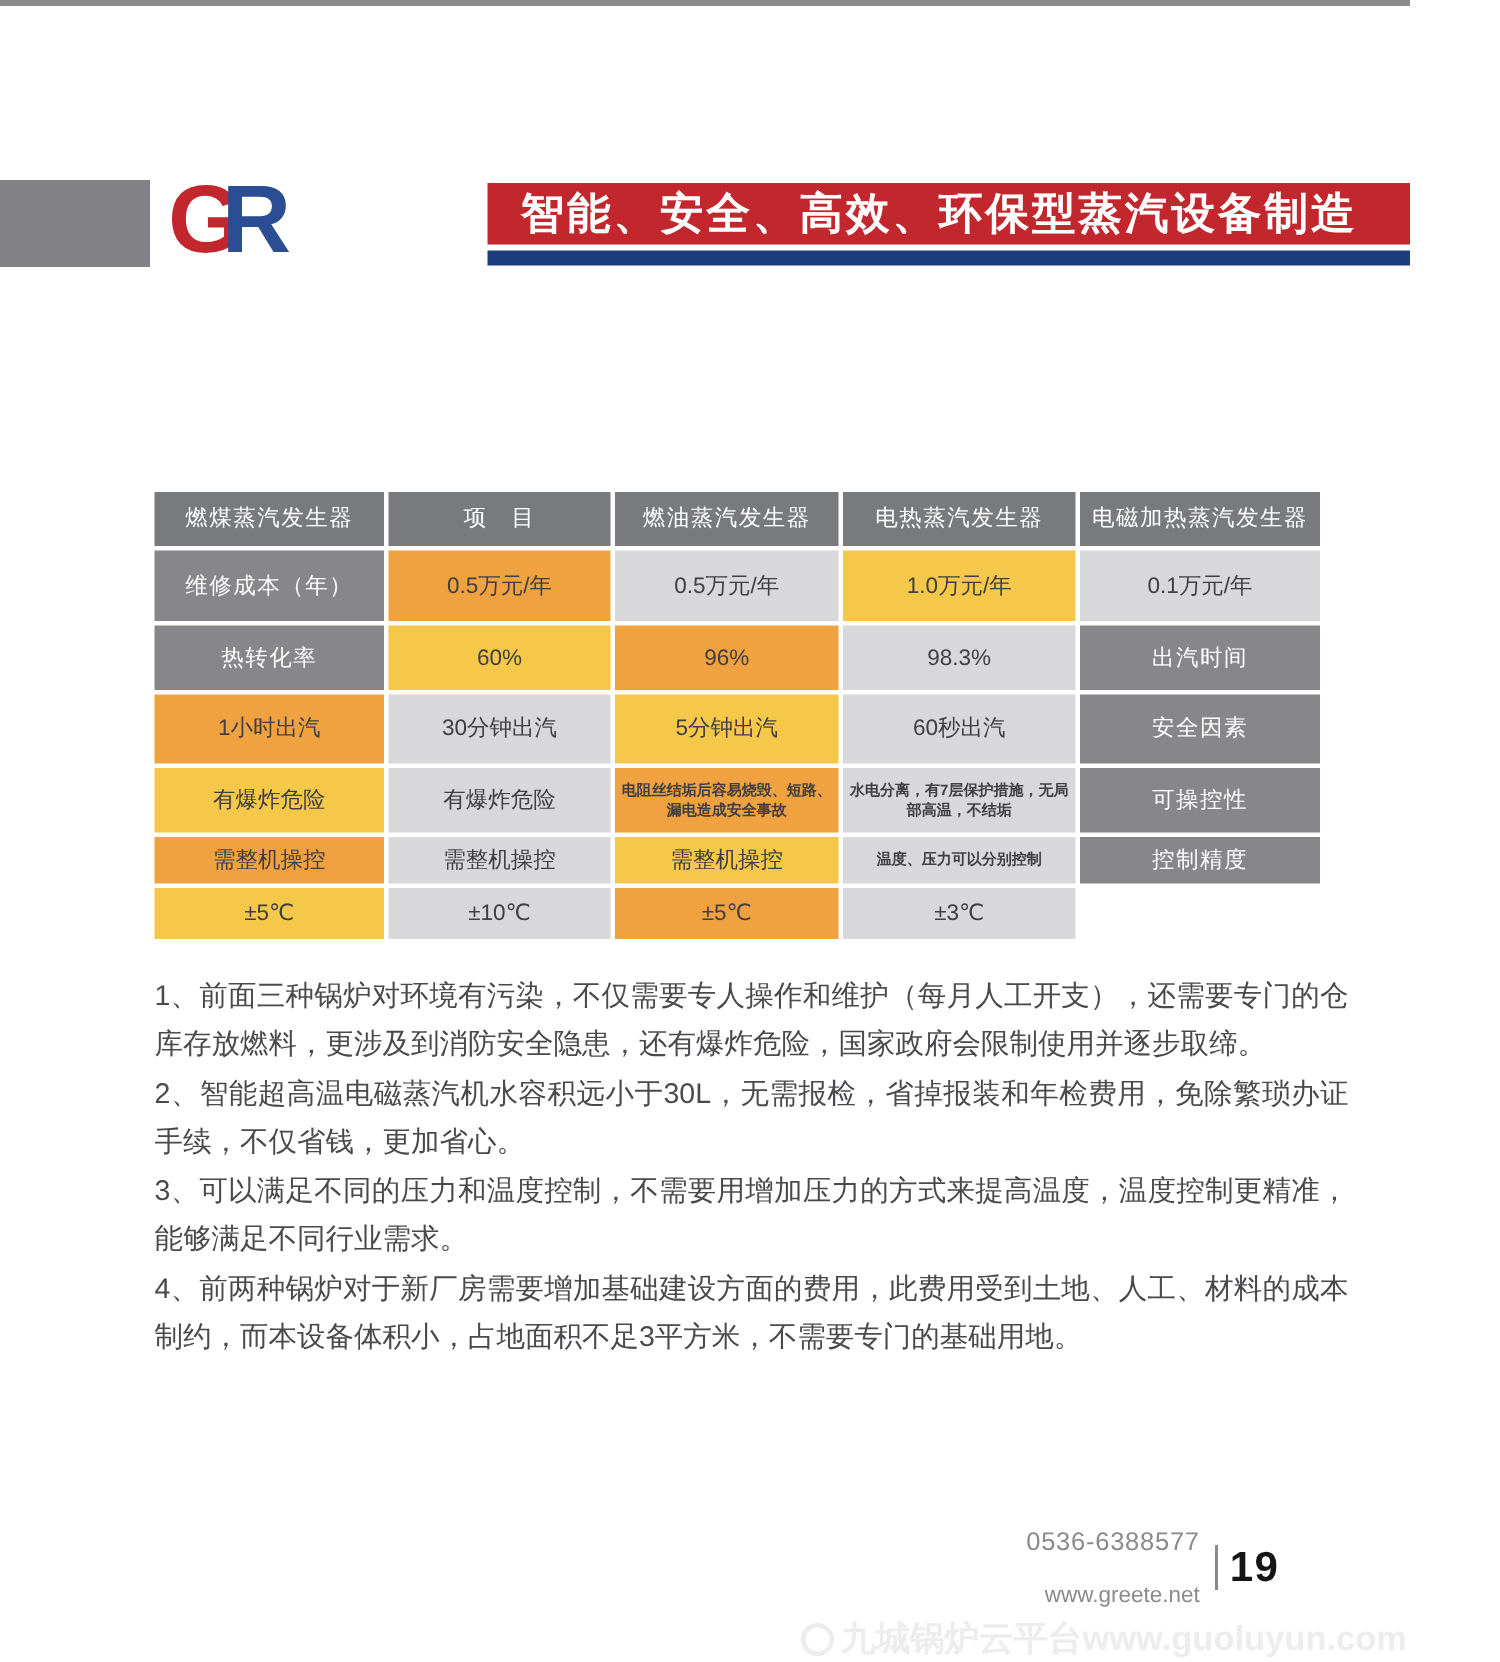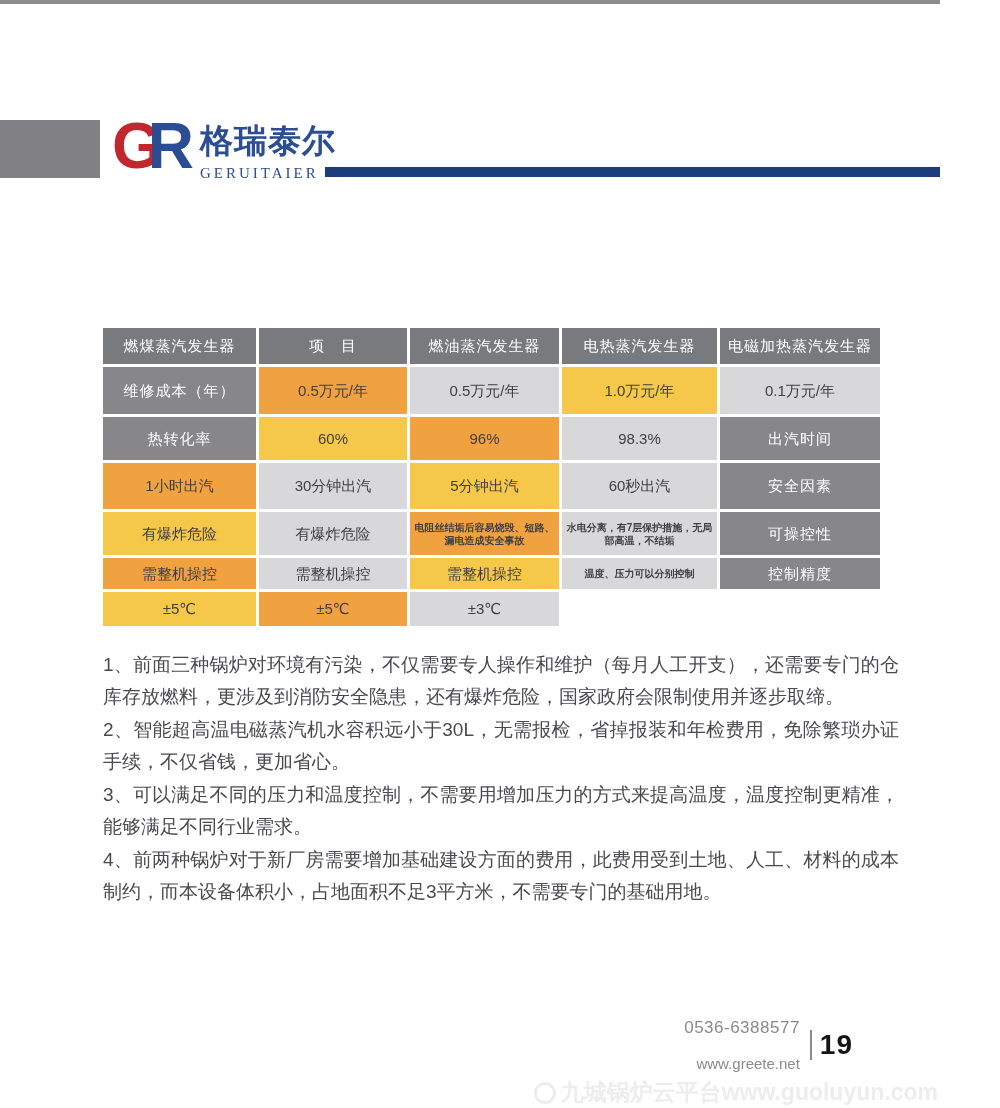--- a/index.html
+++ b/index.html
@@ -58,23 +58,22 @@
 </style>
 </head>
 <body>
 
 <div class="page">
 
   <div class="topbar"></div>
 
   <div class="gray-block"></div>
   <div class="logo"><span class="lg">G</span><span class="lr">R</span></div>
-  <div class="brand">
-    <div class="brand-cn">格瑞泰尔</div>
-    <div class="brand-en">GERUITAIER</div>
+  <div class="banner">
+    <span>智能、安全、高效、环保型蒸汽设备制造</span>
   </div>
   <div class="banner-underline"></div>
 
   <div class="cmp-table">
     <div class="t-cell head">燃煤蒸汽发生器</div>
     <div class="t-cell head">项　目</div>
     <div class="t-cell head">燃油蒸汽发生器</div>
     <div class="t-cell head">电热蒸汽发生器</div>
     <div class="t-cell head">电磁加热蒸汽发生器</div>
 
@@ -102,20 +101,21 @@
     <div class="t-cell gray small">水电分离，有7层保护措施，无局部高温，不结垢</div>
 
     <div class="t-cell label">可操控性</div>
     <div class="t-cell orange">需整机操控</div>
     <div class="t-cell gray">需整机操控</div>
     <div class="t-cell yellow">需整机操控</div>
     <div class="t-cell gray small">温度、压力可以分别控制</div>
 
     <div class="t-cell label">控制精度</div>
     <div class="t-cell yellow">±5℃</div>
+    <div class="t-cell gray">±10℃</div>
     <div class="t-cell orange">±5℃</div>
     <div class="t-cell gray">±3℃</div>
   </div>
 
   <div class="paras">
     <p>1、前面三种锅炉对环境有污染，不仅需要专人操作和维护（每月人工开支），还需要专门的仓库存放燃料，更涉及到消防安全隐患，还有爆炸危险，国家政府会限制使用并逐步取缔。</p>
     <p>2、智能超高温电磁蒸汽机水容积远小于30L，无需报检，省掉报装和年检费用，免除繁琐办证手续，不仅省钱，更加省心。</p>
     <p>3、可以满足不同的压力和温度控制，不需要用增加压力的方式来提高温度，温度控制更精准，能够满足不同行业需求。</p>
     <p>4、前两种锅炉对于新厂房需要增加基础建设方面的费用，此费用受到土地、人工、材料的成本制约，而本设备体积小，占地面积不足3平方米，不需要专门的基础用地。</p>
   </div>

